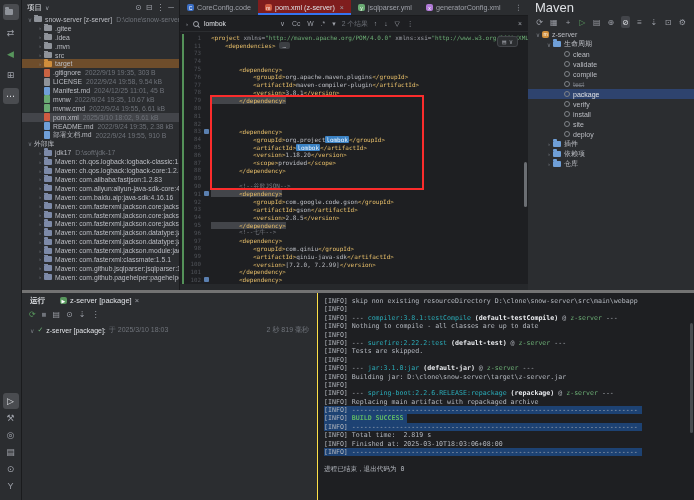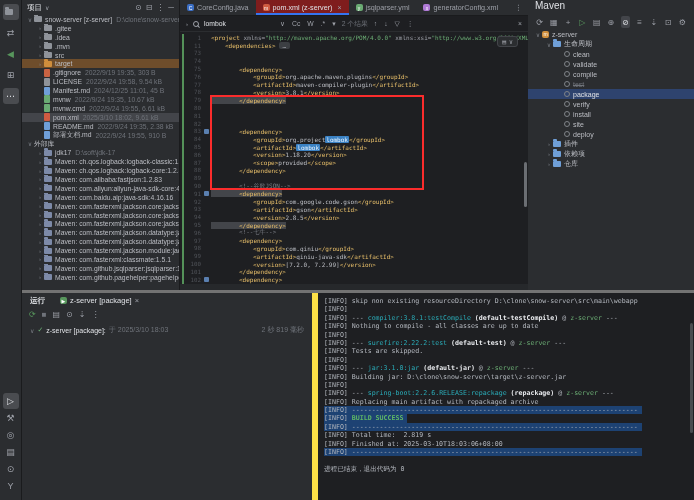--- a/index.html
+++ b/index.html
@@ -52,33 +52,33 @@
   .sg-tag{color:#e8bf6a}.sg-val{color:#bcbec4}.sg-attr{color:#9da0a8}.sg-str{color:#6aab73}.sg-com{color:#7a7e85}
   .sg-match{background:#3b82c4;color:#eaf4ff;border-radius:1px;padding:0 1px}
   .sg-fold{background:#3c3f43;color:#9da0a8;border-radius:2px;padding:0 4px;margin-left:3px}
   .redbox{position:absolute;left:30px;top:63px;width:214px;height:95px;border:2px solid #fb2c2c;pointer-events:none;z-index:5}
   .chbar{position:absolute;left:2px;width:2px;background:#549159}
   .escroll{position:absolute;right:1px;width:3px;background:#6b6e73;border-radius:2px}
   .ebottom{position:absolute;left:0;right:0;bottom:0;height:6px;background:#26282b}
   .ewidget{position:absolute;top:4px;right:10px;height:11px;background:#2b2d30;border:1px solid #43454a;border-radius:3px;display:flex;align-items:center;gap:3px;padding:0 4px;font-size:6.5px;color:#9da0a8;z-index:6}
   
   .maven{flex:1;background:#2b2d30;display:flex;flex-direction:column;overflow:hidden}
-  .mhead{height:15px;display:flex;padding:0 7px;color:#dfe1e5;font-size:10px}
+  .mhead{height:15px;display:flex;align-items:center;padding:0 7px;color:#dfe1e5;font-size:13px}
   .mtools{height:14px;display:flex;align-items:center;gap:5px;padding:0 7px;font-size:8px;color:#9da0a8}
   .mtools .mi{width:12px;height:12px;display:flex;align-items:center;justify-content:center;border-radius:2px}
   .mtools .mi.sel{background:#43454a;color:#dfe1e5}
   .mrow{height:10px;display:flex;align-items:center;font-size:7px;white-space:nowrap}
   .mrow .chev{width:8px;text-align:center;color:#7a7e85;font-size:6px;flex:none}
   .mrow.sel{background:#2e436e;color:#dfe1e5}
   .mrow.dim{color:#6f737a;text-decoration:line-through}
   .goal{width:6px;height:6px;border:1px solid #7f8388;border-radius:50%;margin-right:3px;flex:none}
   .mlogo{width:7px;height:7px;border-radius:2px;background:#cf8e3c;color:#fff;font-size:5px;display:flex;align-items:center;justify-content:center;margin-right:3px;flex:none}
   
   .botrow{flex:1;display:flex;min-height:0}
-  .runpanel{width:296px;background:#2b2d30;border-right:6px solid #fde047;display:flex;flex-direction:column;flex:none}
+  .runpanel{width:296px;background:#2b2d30;border-right:1px solid #fde047;display:flex;flex-direction:column;flex:none}
   .rhead{height:15px;display:flex;align-items:center;font-size:7.5px;color:#dfe1e5}
   .rtitle{padding:0 8px;font-weight:bold}
   .rtab{display:flex;align-items:center;gap:3px;padding:0 7px;height:100%;color:#dfe1e5}
   .rtab .x{color:#9da0a8}
   .rtools{height:13px;display:flex;align-items:center;gap:6px;padding:0 7px;font-size:8px;color:#9da0a8}
   .rtree{flex:1;padding-top:4px}
   .rrow{display:flex;align-items:center;gap:3px;font-size:7px;padding:0 8px}
   .rrow .check{color:#6aab73}
   .rrow .rlabel{color:#dfe1e5}
   .rrow .rmeta{color:#6f737a}
@@ -289,21 +289,21 @@
               <span class="fi lib"></span>
               <span>Maven: com.github.pagehelper:pagehelper:5.1.2</span>
             </div>
           </div>
       </div>
 
       <div class="editor">
         <div class="tabs" id="tabs">
             <div class="tab">
               <span class="ticon" style="background: rgb(59, 110, 196);">C</span>
-              <span>CoreConfig.java</span>
+              <span>CoreConfig.code</span>
             </div>
             <div class="tab active">
               <span class="ticon" style="background: rgb(207, 91, 65);">m</span>
               <span>pom.xml (z-server)</span>
               <span class="x">×</span>
             </div>
             <div class="tab">
               <span class="ticon" style="background: rgb(106, 171, 115);">y</span>
               <span>jsqlparser.yml</span>
             </div>

